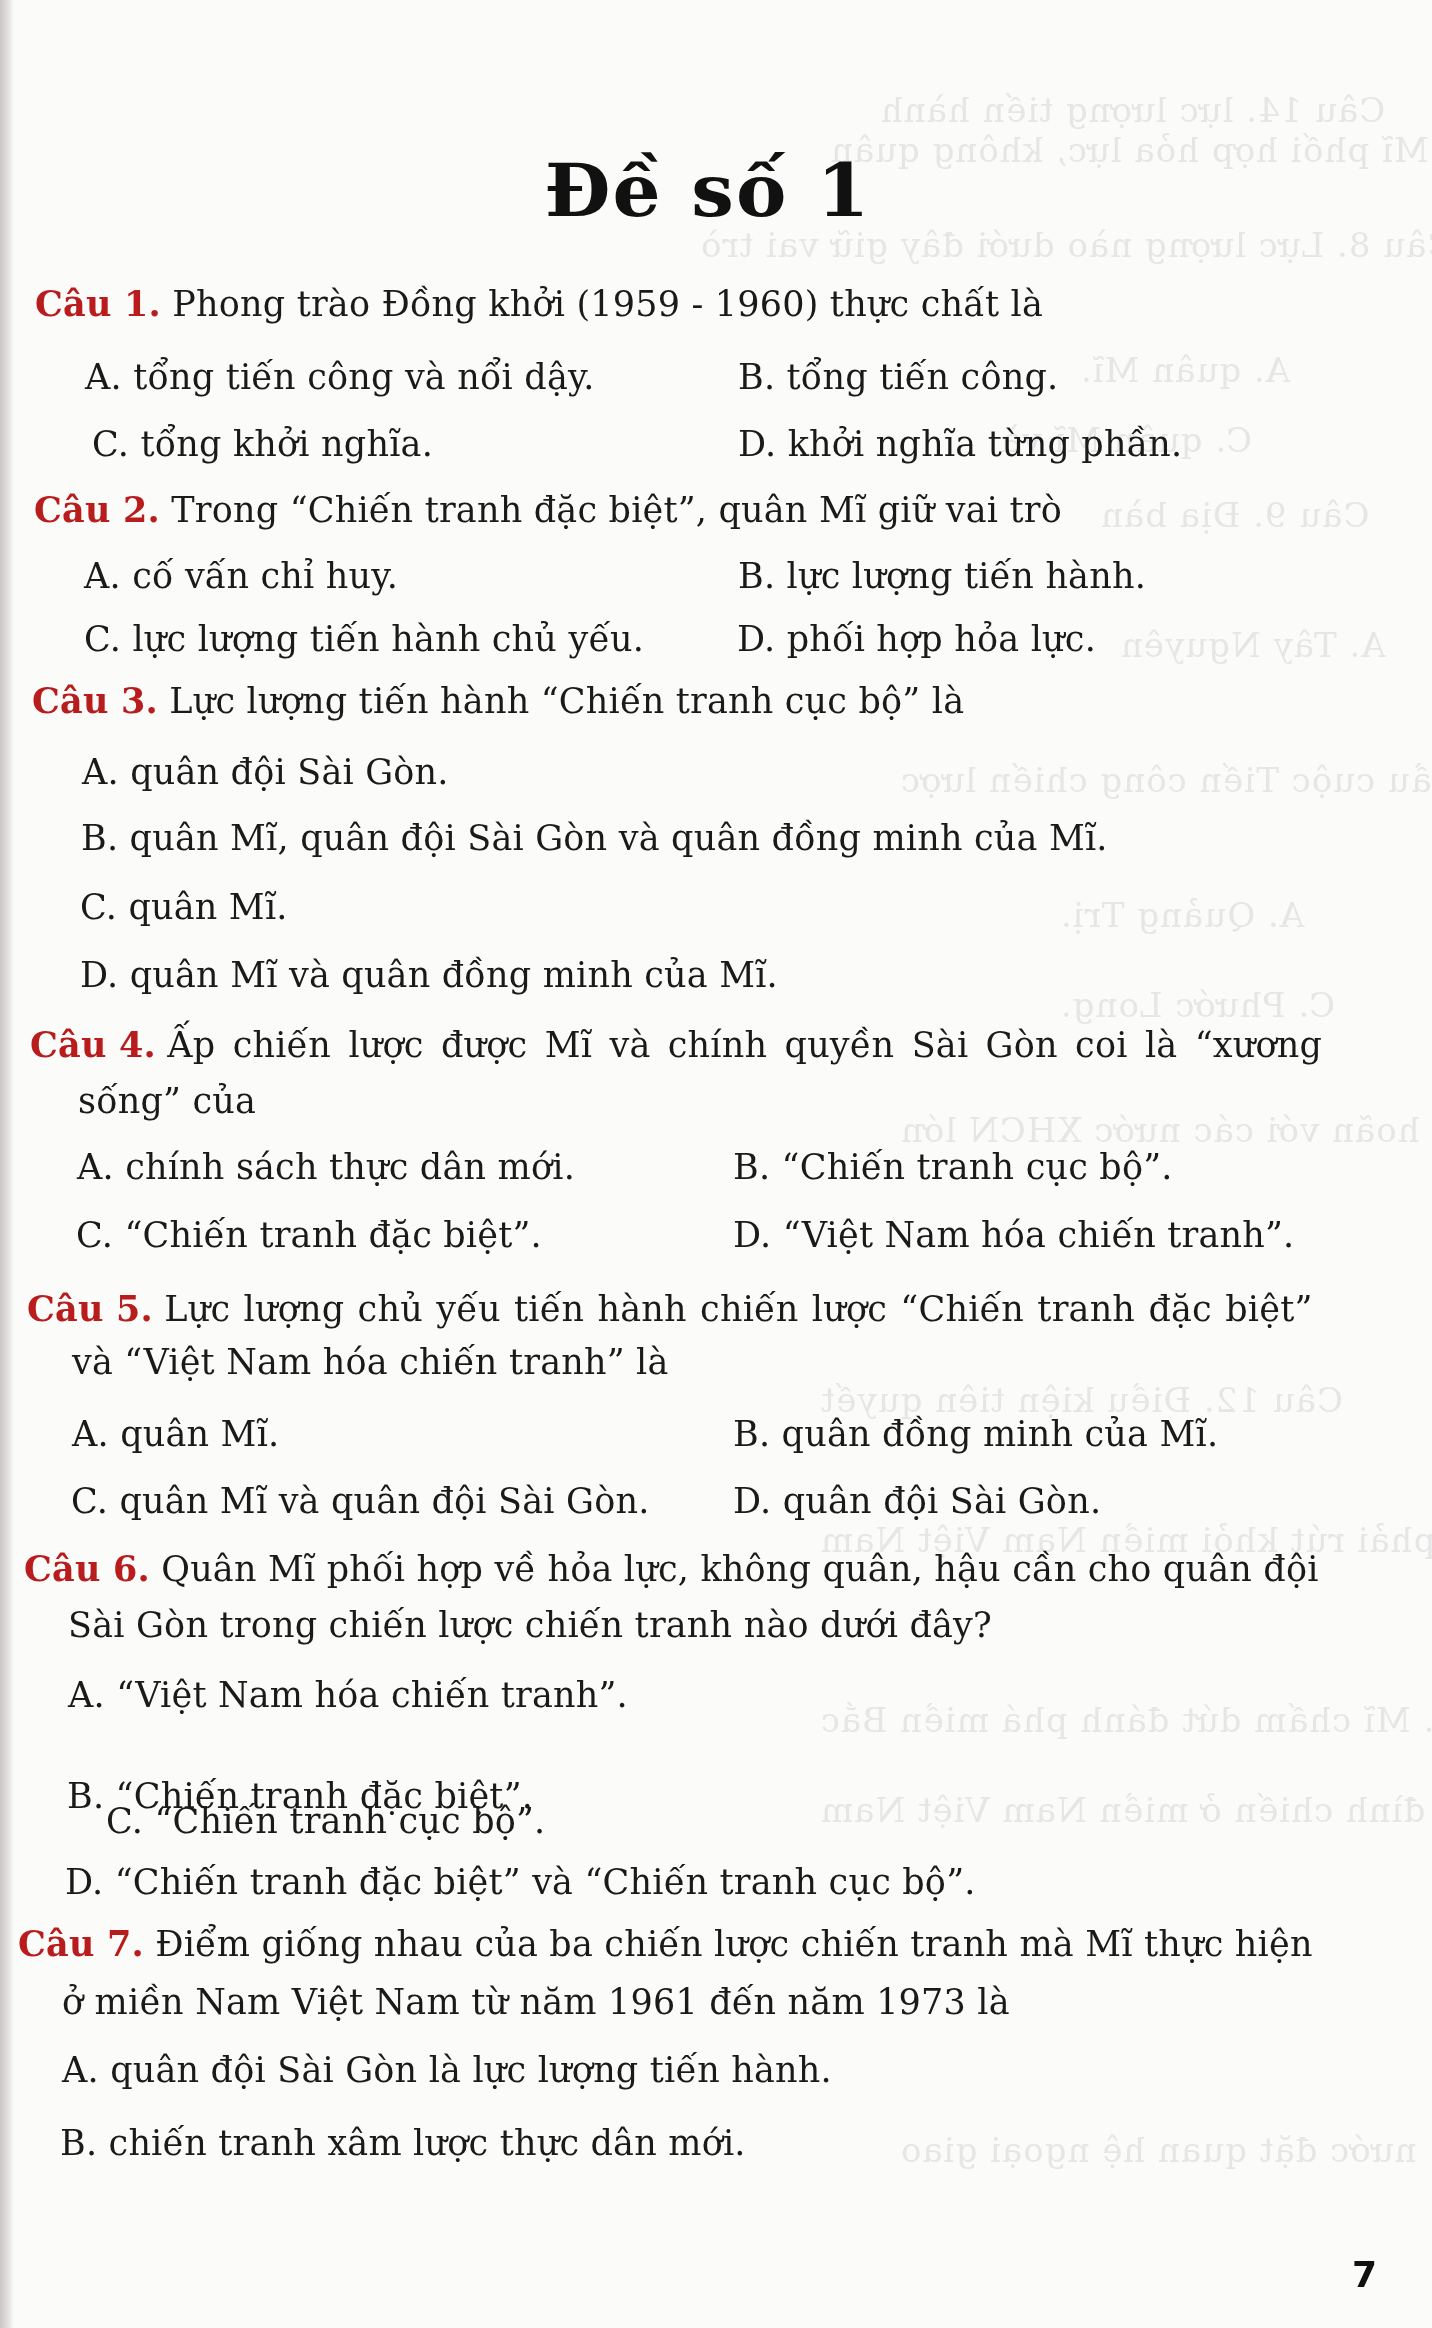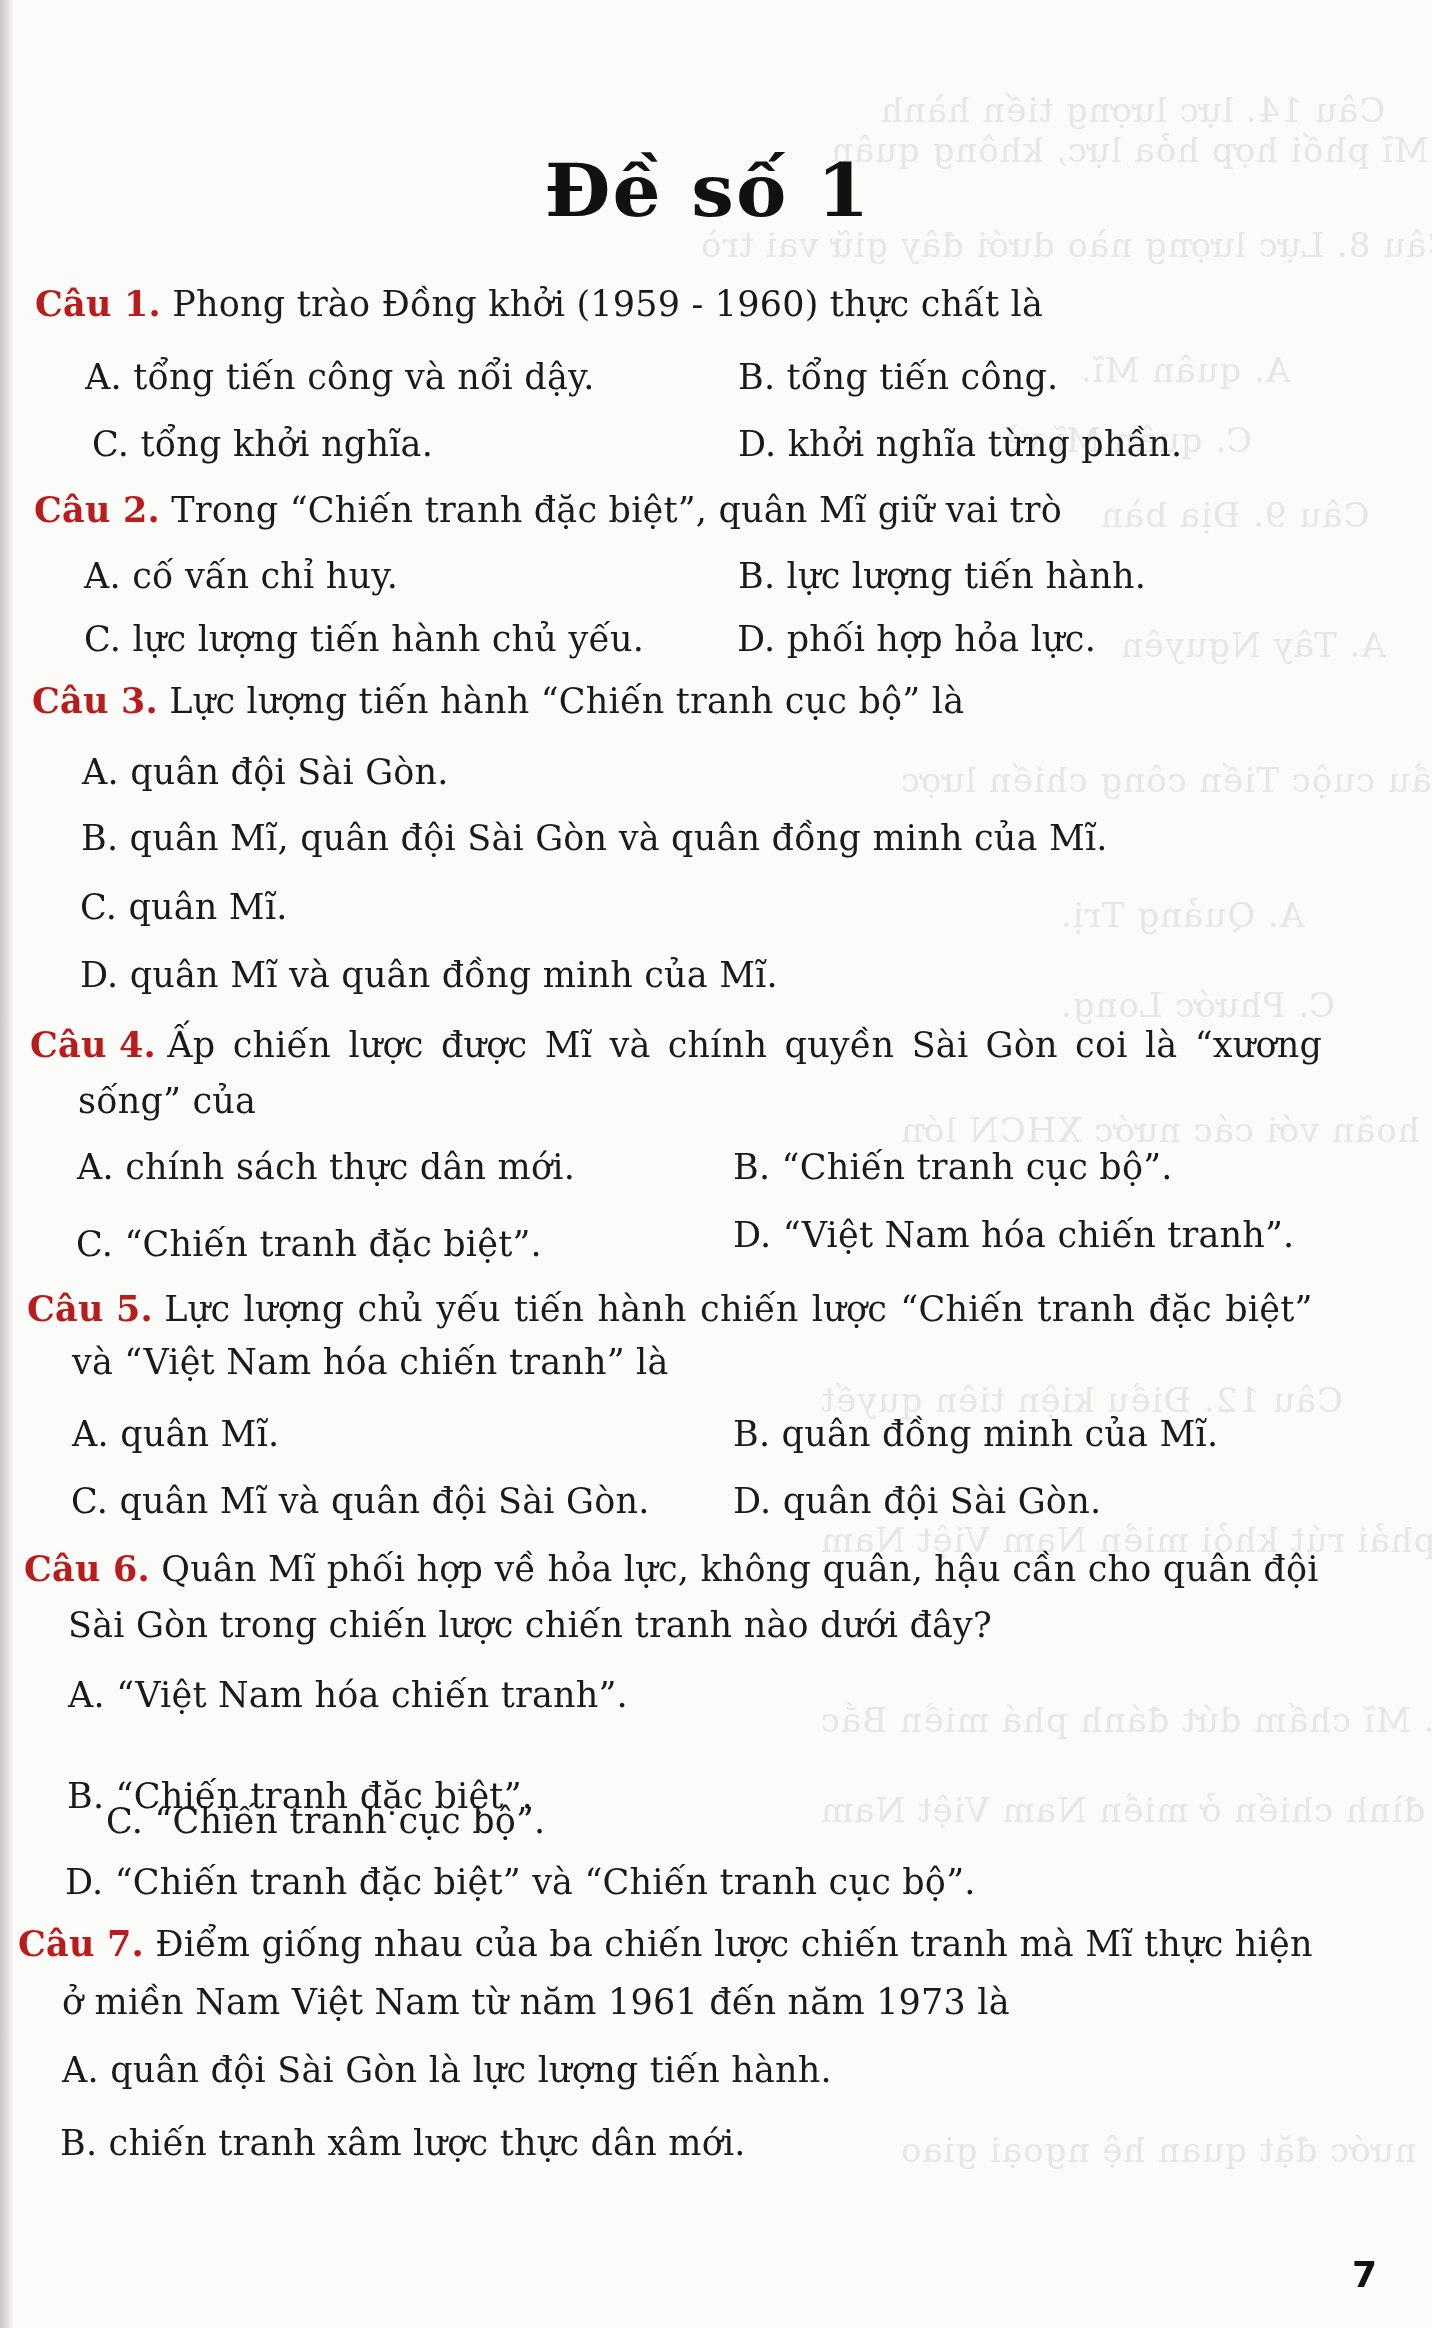--- a/index.html
+++ b/index.html
@@ -83,21 +83,21 @@
 <div class="line" style="left:80px;top:887px;"><span>C.</span> <span>quân Mĩ.</span></div>
 <div class="line" style="left:80px;top:955px;"><span>D.</span> <span>quân Mĩ và quân đồng minh của Mĩ.</span></div>
 
 <div class="line" style="left:30px;top:1025px;">
   <span class="qnum">Câu 4.</span>
   <span style="word-spacing:6px;">Ấp chiến lược được Mĩ và chính quyền Sài Gòn coi là “xương</span>
 </div>
 <div class="line" style="left:78px;top:1081px;">sống” của</div>
 <div class="line" style="left:77px;top:1147px;"><span>A.</span> <span>chính sách thực dân mới.</span></div>
 <div class="line" style="left:733px;top:1147px;"><span>B.</span> <span>“Chiến tranh cục bộ”.</span></div>
-<div class="line" style="left:76px;top:1215px;margin-top:9px;"><span>C.</span> <span>“Chiến tranh đặc biệt”.</span></div>
+<div class="line" style="left:76px;top:1215px;"><span>C.</span> <span>“Chiến tranh đặc biệt”.</span></div>
 <div class="line" style="left:733px;top:1215px;"><span>D.</span> <span>“Việt Nam hóa chiến tranh”.</span></div>
 
 <div class="line" style="left:27px;top:1289px;">
   <span class="qnum">Câu 5.</span>
   <span style="word-spacing:2px;">Lực lượng chủ yếu tiến hành chiến lược “Chiến tranh đặc biệt”</span>
 </div>
 <div class="line" style="left:72px;top:1342px;">và “Việt Nam hóa chiến tranh” là</div>
 <div class="line" style="left:72px;top:1414px;"><span>A.</span> <span>quân Mĩ.</span></div>
 <div class="line" style="left:733px;top:1414px;"><span>B.</span> <span>quân đồng minh của Mĩ.</span></div>
 <div class="line" style="left:71px;top:1481px;"><span>C.</span> <span>quân Mĩ và quân đội Sài Gòn.</span></div>

